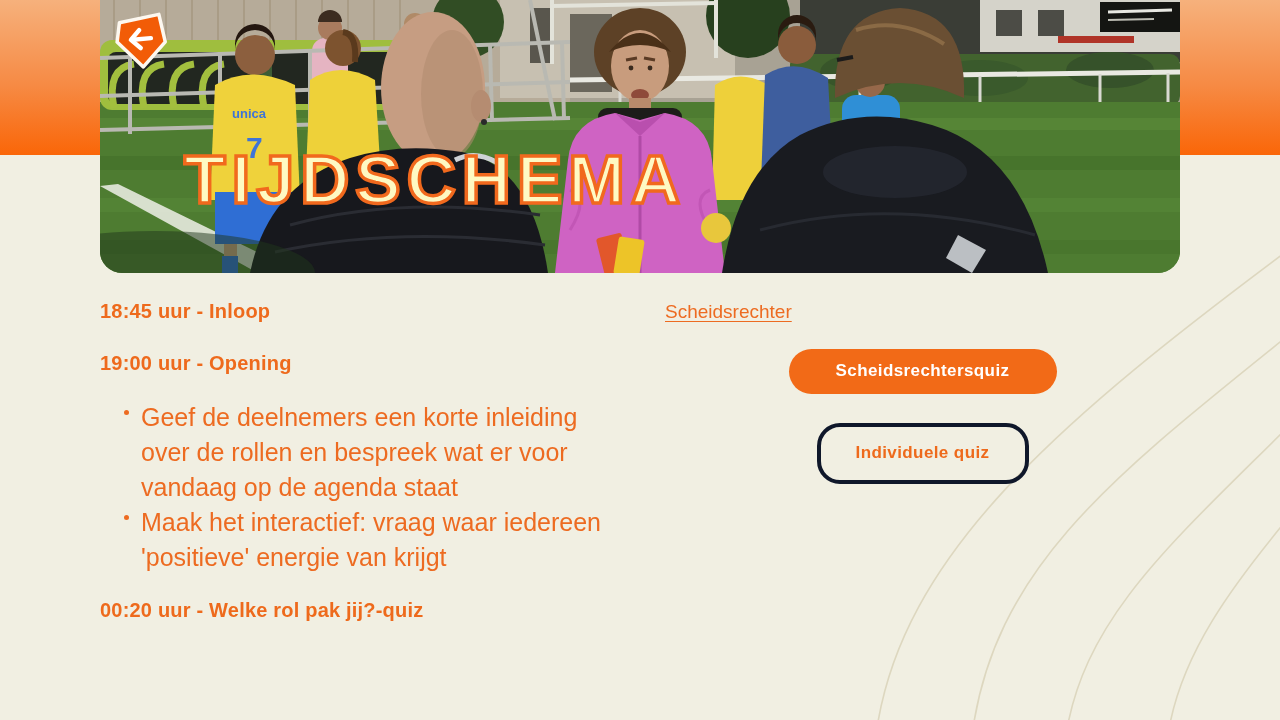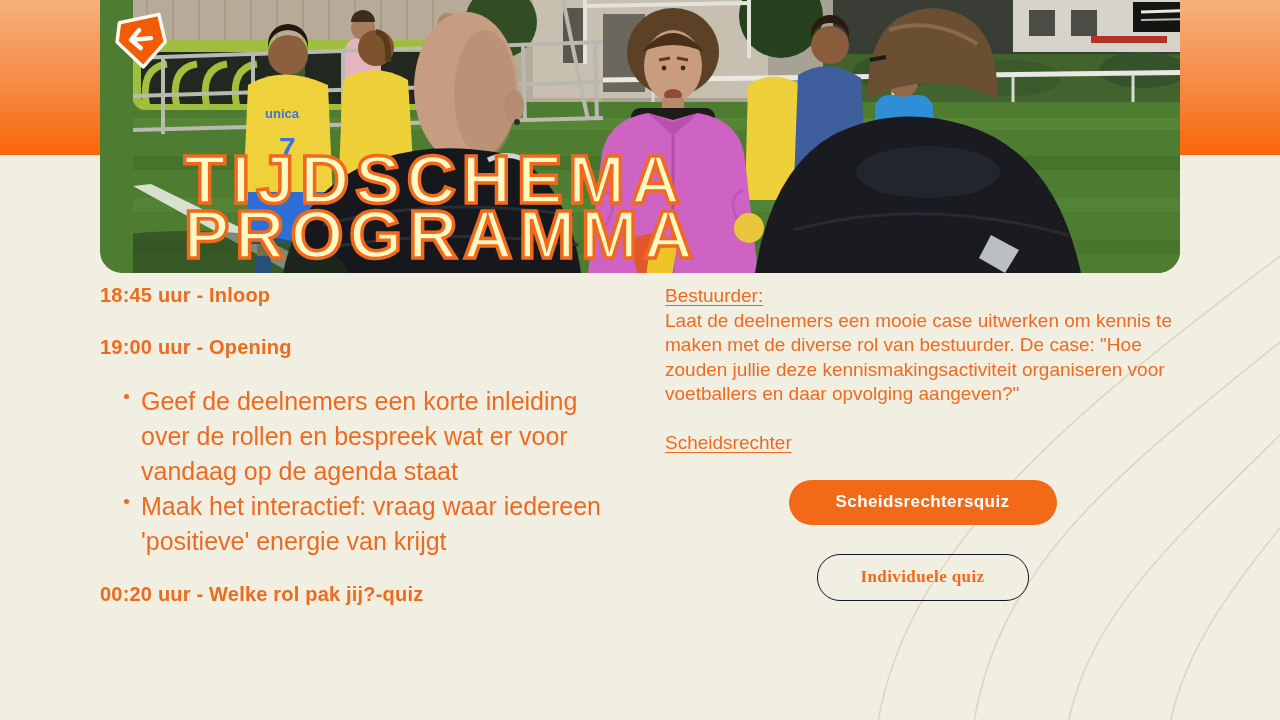--- a/index.html
+++ b/index.html
@@ -18,38 +18,38 @@
 
   
   .bg-pattern {
     position:absolute; top:0; left:0; width:1280px; height:720px;
     pointer-events:none;
   }
 
   
   .hero {
     position:absolute; top:0; left:100px; width:1080px; height:273px;
-    border-radius:0 0 22px 22px; overflow:hidden; background:#4e7c31;padding-left:33px;
+    border-radius:0 0 22px 22px; overflow:hidden; background:#4e7c31;
   }
   .hero svg.scene { display:block; width:1080px; height:273px; }
   .hero-title {
     position:absolute; left:84px; top:152px;
     color:#fef9c3; font-weight:900;
     font-size:68px; line-height:55px; letter-spacing:6px;
     -webkit-text-stroke:3.5px #f1691d;
     white-space:nowrap;
   }
   .back-btn {
     position:absolute; top:8px; left:111px; width:60px; height:64px;
     background:transparent; border:none; cursor:pointer; z-index:6; padding:0;
   }
 
   
   .content {
-    position:absolute; top:257px; left:100px; width:1080px;
+    position:absolute; top:273px; left:100px; width:1080px;
     padding-top:27px;
     display:flex; gap:50px;
     color:#ed6b21;
   }
   .col { width:515px; }
 
   .time-heading {
     font-size:20px; font-weight:700; letter-spacing:0.2px;
     margin:0 0 29px 0; color:#ee6a1c;
   }
@@ -68,22 +68,22 @@
     display:block; text-decoration:underline; text-underline-offset:3px;
   }
 
   .btn { display:block; font-family:"Liberation Sans",sans-serif;
          font-weight:700; font-size:17px; letter-spacing:0.4px; cursor:pointer;text-align:center; }
   .btn-filled {
     margin:0 auto; width:268px; height:45px; border:none; border-radius:23px;
     background:#f26a17; color:#ffffff;
   }
   .btn-outline {
-    margin:29px auto 0; width:212px; height:47px; border-radius:23px;
-    background:transparent; border:1px solid #0f172a; color:#ee6a1c;font-family:Liberation Serif, serif;
+    margin:29px auto 0; width:212px; height:61px; border-radius:23px;
+    background:transparent; border:4px solid #0f172a; color:#ee6a1c;
   }
 </style>
 </head>
 <body>
 
 <div class="top-band"></div>
 
 <svg class="bg-pattern" width="1280" height="720" viewBox="0 0 1280 720">
   <g fill="none" stroke="#ddd7bf" stroke-width="1.6">
     <path d="M1295,245 C1060,420 900,555 876,735"></path>
@@ -253,21 +253,20 @@
       <path d="M622,273 Q638,170 700,135 Q762,104 832,125 Q922,152 948,273 Z" fill="#191b20"></path>
       <ellipse cx="795" cy="172" rx="72" ry="26" fill="#262a33" opacity="0.7"></ellipse>
       <path d="M660,230 Q790,195 935,235" stroke="#272a31" stroke-width="3" fill="none"></path>
       <polygon points="858,235 886,250 872,273 846,258" fill="#cdd1d5" opacity="0.9"></polygon>
       <ellipse cx="55" cy="273" rx="160" ry="42" fill="#20351b" opacity="0.5"></ellipse>
     </g>
   </svg>
 
   <div class="hero-title">
     <div>TIJDSCHEMA</div>
-    <div>PROGRAMMA</div>
   </div>
 </div>
 
 <button class="back-btn" aria-label="back">
   <svg width="60" height="64" viewBox="0 0 60 64">
     <g transform="rotate(-5 30 32)">
       <polygon points="10,13 50,8 54,36 30,59 6,32" fill="#f25c07" stroke="#fdf8f0" stroke-width="3.5" stroke-linejoin="round"></polygon>
       <g stroke="#ffffff" stroke-width="4.5" stroke-linecap="round" stroke-linejoin="round" fill="none">
         <line x1="40" y1="31" x2="22" y2="31"></line>
         <polyline points="29,22 20,31 29,40"></polyline>
@@ -284,24 +283,20 @@
     <h3 class="time-heading">19:00 uur - Opening</h3>
     <ul class="bullet-list">
       <li>Geef de deelnemers een korte inleiding over de rollen en bespreek wat er voor vandaag op de agenda staat</li>
       <li>Maak het interactief: vraag waar iedereen 'positieve' energie van krijgt</li>
     </ul>
 
     <h3 class="time-heading">00:20 uur - Welke rol pak jij?-quiz</h3>
   </div>
 
   <div class="col">
-    <p class="role-section">
-      <span class="role-heading">Bestuurder:</span>
-      <span>Laat de deelnemers een mooie case uitwerken om kennis te maken met de diverse rol van bestuurder. De case: "Hoe zouden jullie deze kennismakingsactiviteit organiseren voor voetballers en daar opvolging aangeven?"</span>
-    </p>
 
     <p class="role-section">
       <span class="role-heading">Scheidsrechter</span>
     </p>
 
     <button class="btn btn-filled">Scheidsrechtersquiz</button>
     <button class="btn btn-outline">Individuele quiz</button>
   </div>
 
 </div>

